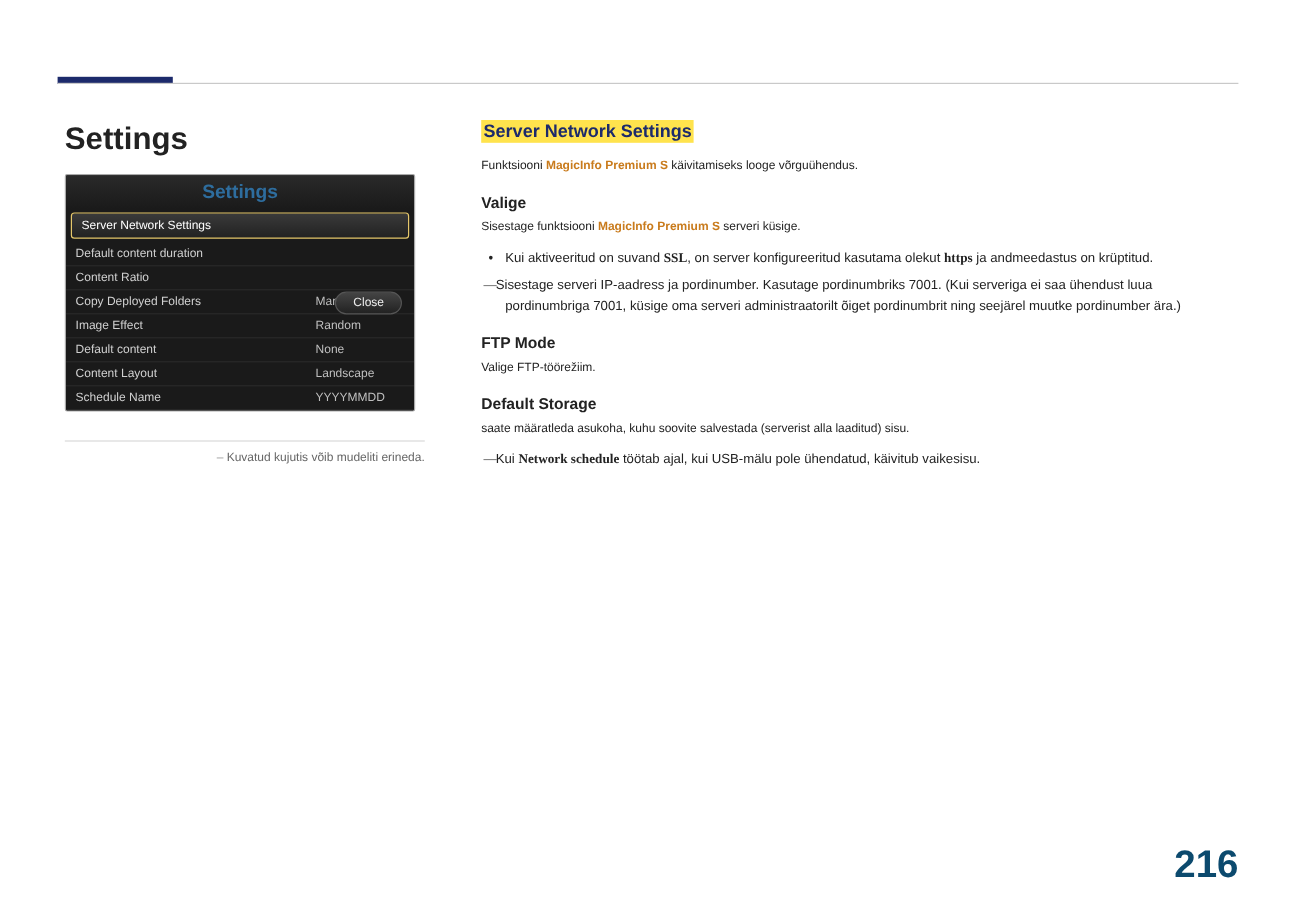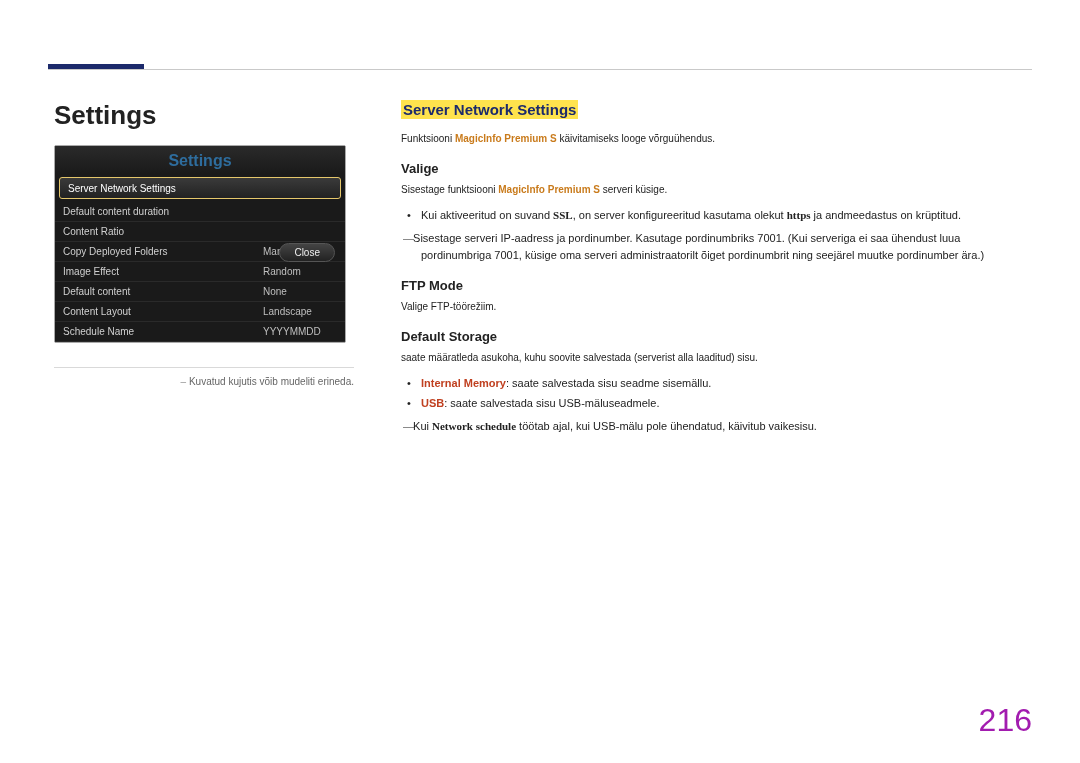--- a/index.html
+++ b/index.html
@@ -155,22 +155,22 @@
     margin-bottom: 8px;
   }
   .dash-note::before { content: "― "; color: #666; letter-spacing: -2px; }
   .opt-red { color: #c04020; font-weight: 600; }
   .bold { font-weight: 700; font-family: Liberation Serif, serif; }
   .page-num {
     position: absolute;
     bottom: 24px;
     right: 48px;
     font-size: 32px;
-    color: #a21caf;
-    font-weight: 400;
+    color: #0c4a6e;
+    font-weight: 700;
   }
 </style>
 </head>
 <body>
 
 <div class="top-accent"></div>
 <div class="top-rule"></div>
 
 <div class="page">
 
@@ -235,27 +235,19 @@
         <span>Kui aktiveeritud on suvand </span><span class="bold">SSL</span><span>, on server konfigureeritud kasutama olekut </span><span class="bold">https</span><span> ja andmeedastus on krüptitud.</span>
       </li>
     </ul>
     <p class="dash-note">Sisestage serveri IP-aadress ja pordinumber. Kasutage pordinumbriks 7001. (Kui serveriga ei saa ühendust luua pordinumbriga 7001, küsige oma serveri administraatorilt õiget pordinumbrit ning seejärel muutke pordinumber ära.)</p>
 
     <h3 class="sub">FTP Mode</h3>
     <p class="body-text">Valige FTP-töörežiim.</p>
 
     <h3 class="sub">Default Storage</h3>
     <p class="body-text">saate määratleda asukoha, kuhu soovite salvestada (serverist alla laaditud) sisu.</p>
-    <ul class="bullets">
-      <li>
-        <span class="opt-red">Internal Memory</span><span>: saate salvestada sisu seadme sisemällu.</span>
-      </li>
-      <li>
-        <span class="opt-red">USB</span><span>: saate salvestada sisu USB-mäluseadmele.</span>
-      </li>
-    </ul>
     <p class="dash-note">
       <span>Kui </span><span class="bold">Network schedule</span><span> töötab ajal, kui USB-mälu pole ühendatud, käivitub vaikesisu.</span>
     </p>
   </div>
 </div>
 
 <div class="page-num">216</div>
 
 </body></html>

